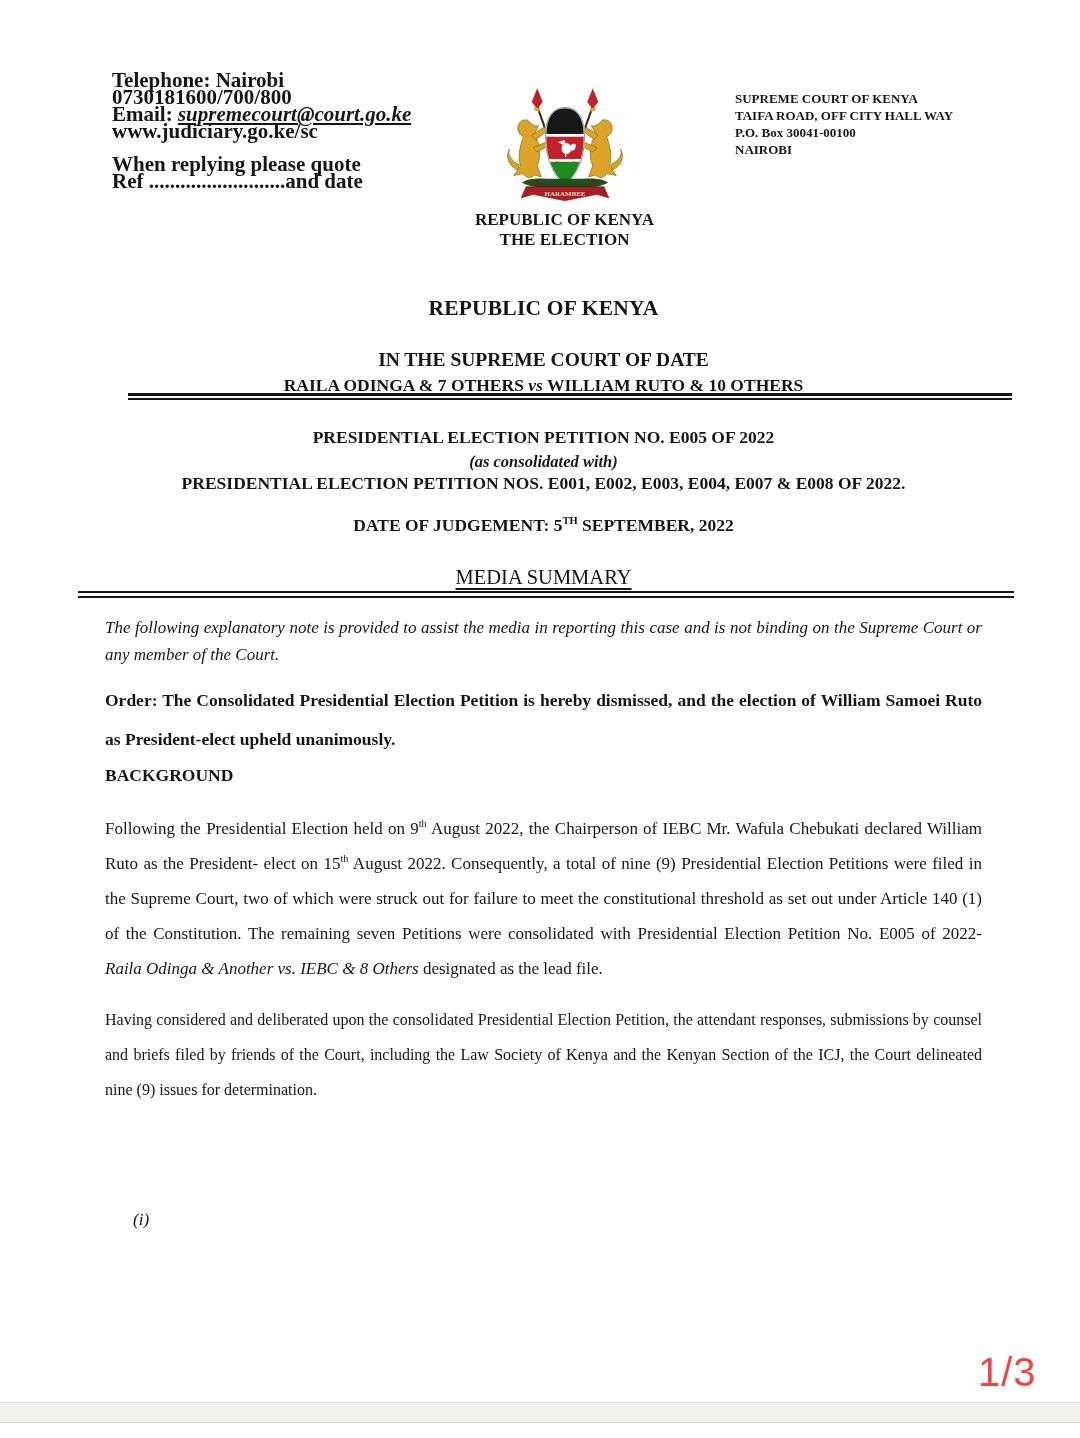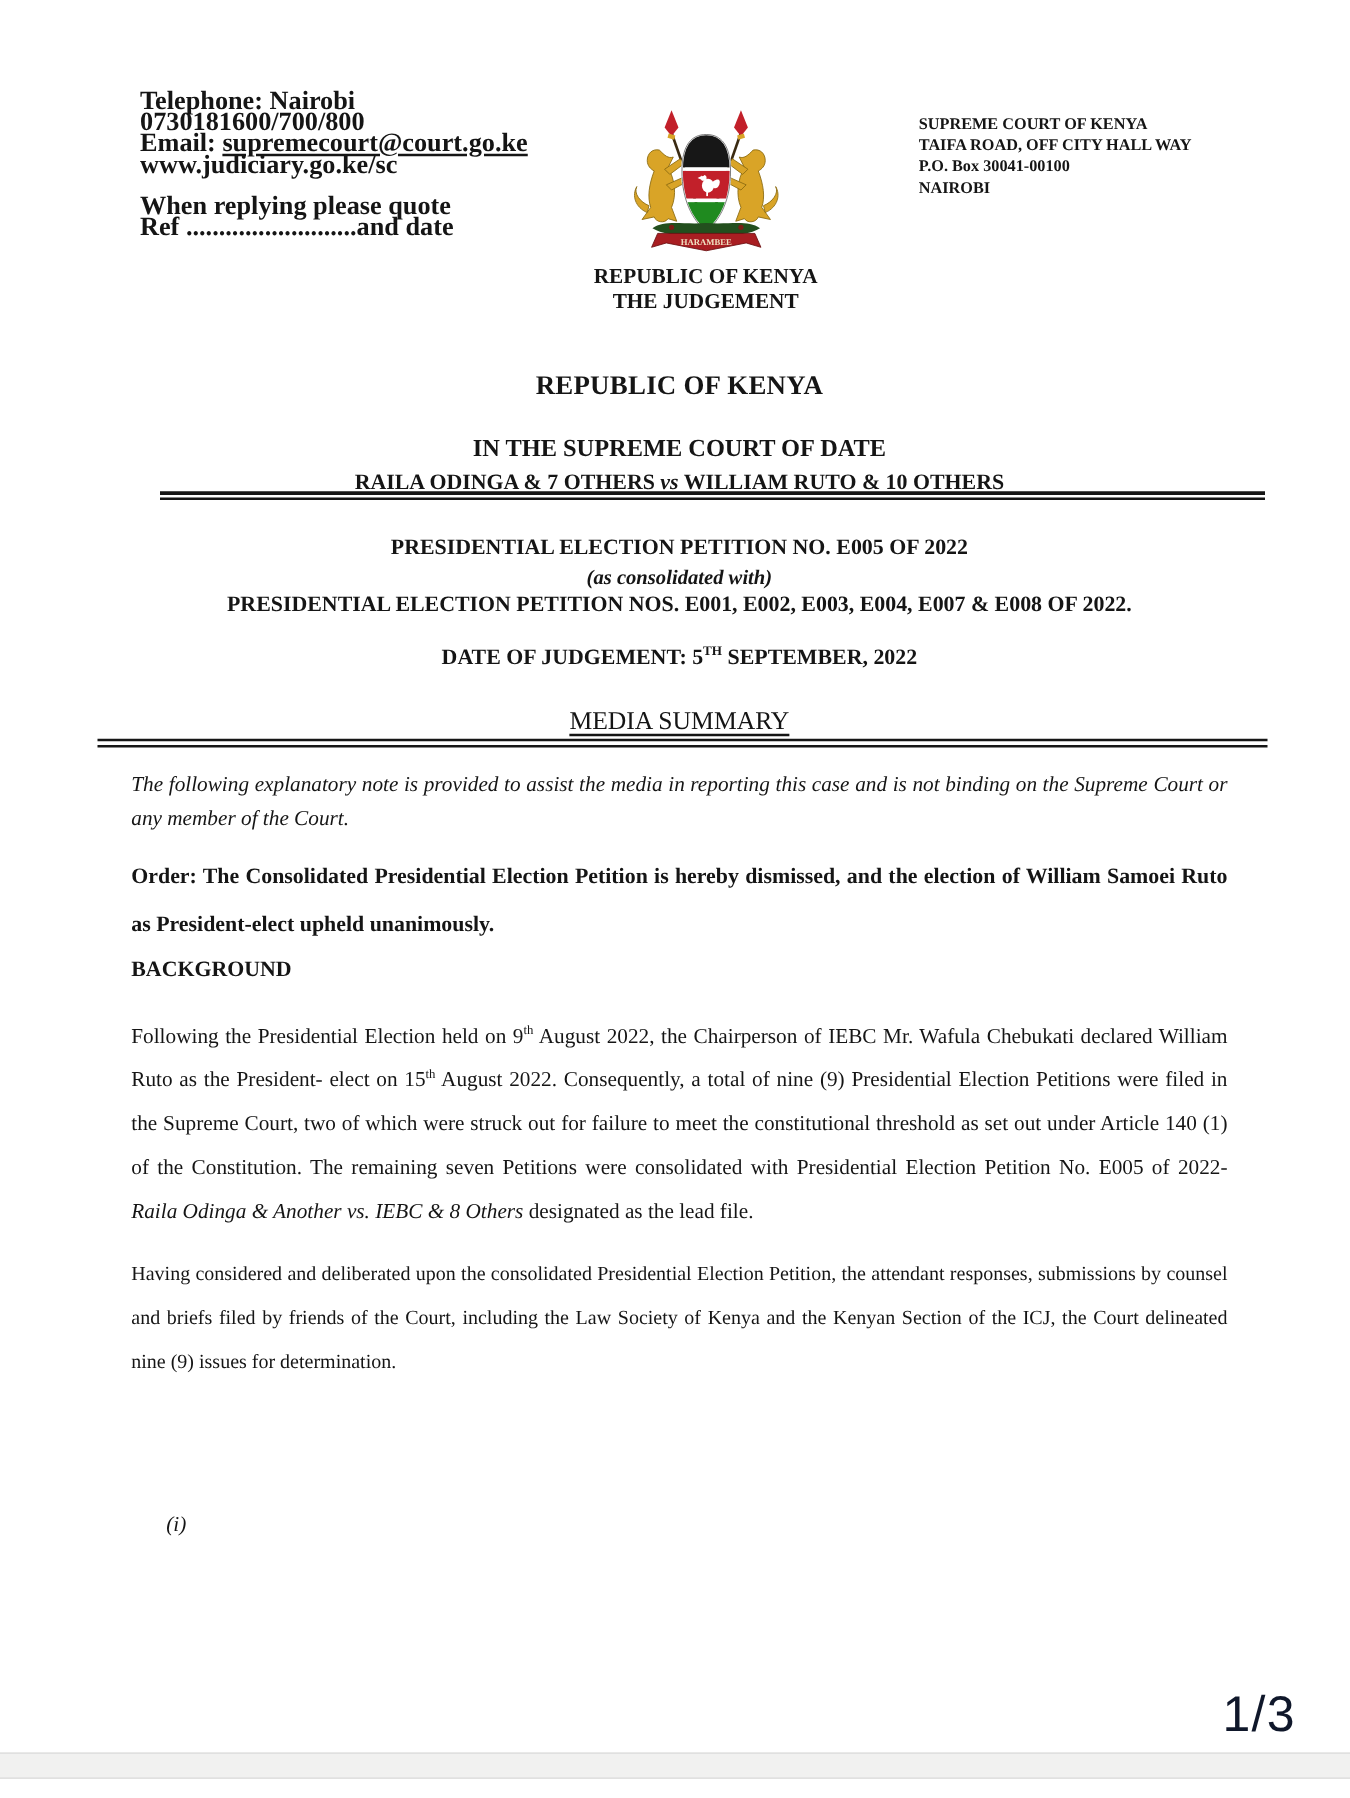--- a/index.html
+++ b/index.html
@@ -5,21 +5,21 @@
   * { margin:0; padding:0; box-sizing:border-box; }
   html,body { width:1080px; height:1438px; background:#ffffff; }
   body { font-family:"Liberation Serif","DejaVu Serif",serif; color:#151515; position:relative; overflow:hidden; }
 
   .abs { position:absolute; }
 
   
   .hdr-left { left:112px; top:72px; width:330px; font-weight:bold; font-size:21px; line-height:17px; }
   .hdr-left .gap { height:16px; }
   .hdr-right { left:735px; top:90px; width:300px; font-weight:bold; font-size:13px; line-height:17px; }
-  .u { text-decoration:underline; }
+  .u { text-decoration:underline;font-style:italic; }
 
   .emblem-wrap { left:452px; top:84px; width:225px; text-align:center; }
   .emblem-caption { margin-top:4px; font-weight:bold; font-size:17px; line-height:20px; }
 
   
   .center-block { left:105px; width:877px; text-align:center; }
   .main-title { top:296px; font-weight:bold; font-size:21.5px; letter-spacing:0.2px; }
   .court-line { top:349px; font-weight:bold; font-size:19.5px; }
   .parties-line { top:375px; font-weight:bold; font-size:17.5px; }
   .parties-line .vs { font-style:italic; }
@@ -42,21 +42,21 @@
   .order-para { top:681px; font-weight:bold; font-size:17.5px; line-height:39px; text-align:justify; }
   .background-heading { top:765px; font-weight:bold; font-size:17.5px; }
   .para-1 { top:811px; font-size:17px; line-height:35px; text-align:justify; }
   .para-2 { top:1002px; font-size:16px; line-height:35px; text-align:justify; }
   .bi { font-weight:normal; font-style:italic; }
 
   .issue-row { top:1202px; left:105px; width:877px; }
   .issue-num { position:absolute; left:28px; top:0; font-style:italic; font-size:17px; line-height:35px; }
   .issue-text { margin-left:95px; font-weight:bold; font-style:italic; font-size:17px; line-height:35px; text-align:justify; }
 
-  .page-indicator { left:978px; top:1350px; width:80px; font-family:"Liberation Sans","DejaVu Sans",sans-serif; font-size:40px; color:#0f172a; letter-spacing:1px; }
+  .page-indicator { left:978px; top:1350px; width:80px; font-family:"Liberation Sans","DejaVu Sans",sans-serif; font-size:40px; color:#ef4444; letter-spacing:1px; }
 
   .bottom-bar { left:0; top:1402px; width:1080px; height:21px; background:#f1f1f0; border-top:1px solid #dadada; border-bottom:1px solid #dadada; }
 </style>
 </head>
 <body>
 
 <div class="abs hdr-left">
   <div>Telephone: Nairobi 0730181600/700/800</div>
   <div><span>Email: </span><span class="u">supremecourt@court.go.ke</span></div>
   <div>www.judiciary.go.ke/sc</div>
@@ -119,21 +119,21 @@
     <circle cx="70" cy="141" r="3" fill="#7a1d14"></circle>
     <circle cx="150" cy="141" r="3" fill="#7a1d14"></circle>
 
     <g>
       <path d="M54,148 L166,148 L173,164 L156,159 L110,168 L64,159 L47,164 Z" fill="#a91e22" stroke="#6d1114" stroke-width="1"></path>
       <text x="110" y="161" text-anchor="middle" font-size="10" font-weight="bold" fill="#f0e0c0" font-family="Liberation Serif, serif">HARAMBEE</text>
     </g>
   </svg>
   <div class="emblem-caption">
     <div>REPUBLIC OF KENYA</div>
-    <div>THE JUDGEMENT</div>
+    <div>THE ELECTION</div>
   </div>
 </div>
 
 <div class="abs hdr-right">
   <div>SUPREME COURT OF KENYA</div>
   <div>TAIFA ROAD, OFF CITY HALL WAY</div>
   <div>P.O. Box 30041-00100</div>
   <div>NAIROBI</div>
 </div>
 

